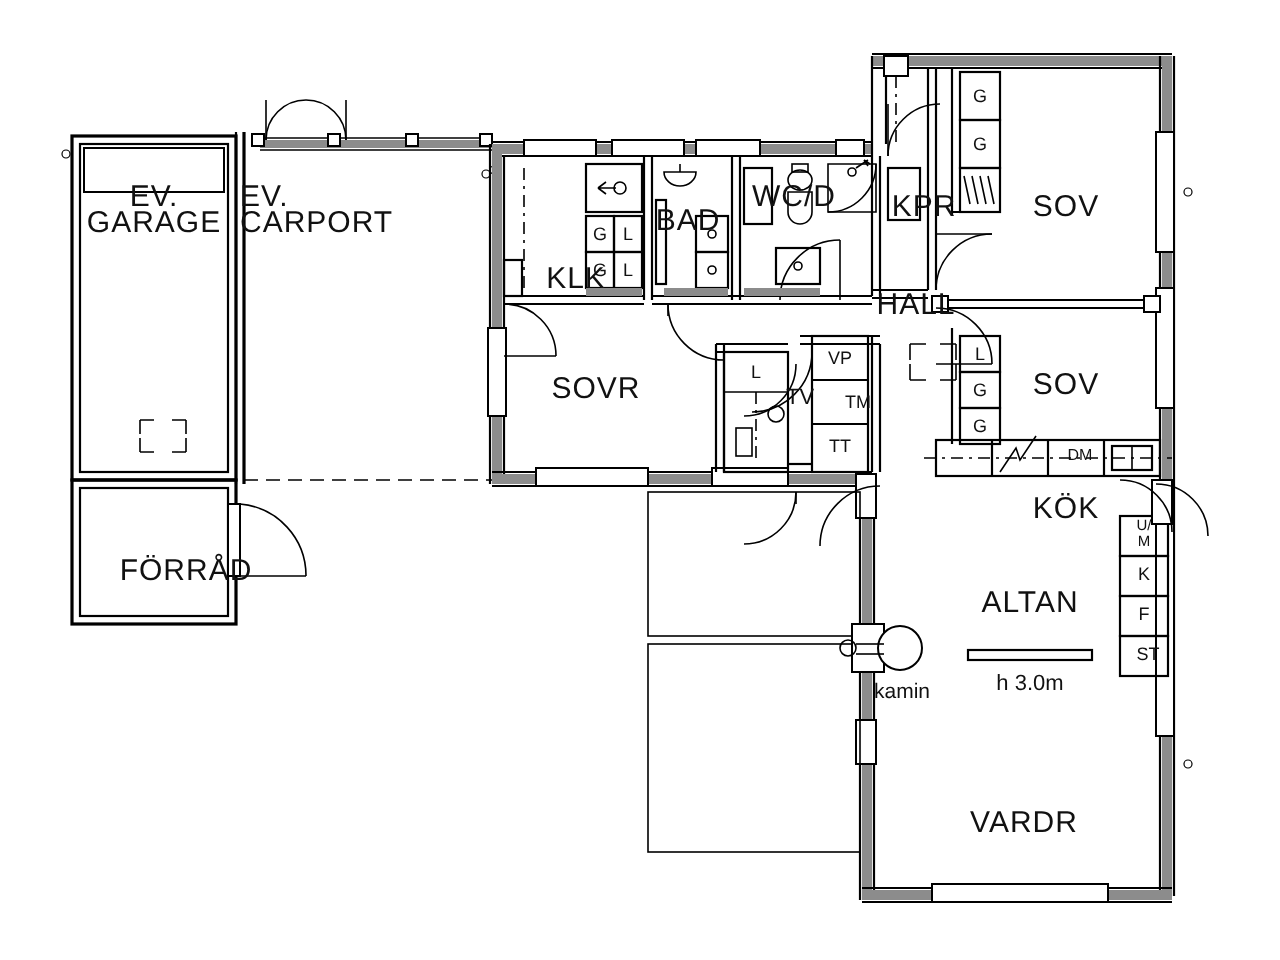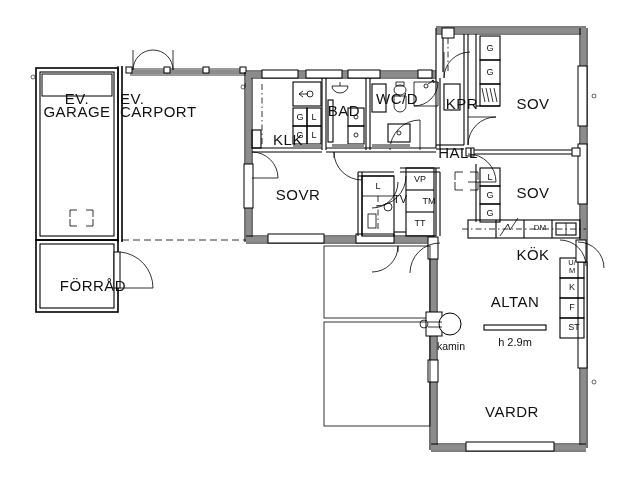--- a/index.html
+++ b/index.html
@@ -326,21 +326,21 @@
   <div class="lbl" style="left:440px; top:97px;  width:44px;">KPR</div>
   <div class="lbl" style="left:508px; top:97px;  width:50px;">SOV</div>
   <div class="lbl" style="left:432px; top:146px; width:52px;">HALL</div>
   <div class="lbl" style="left:508px; top:186px; width:50px;">SOV</div>
   <div class="lbl" style="left:268px; top:188px; width:60px;">SOVR</div>
   <div class="lbl" style="left:508px; top:248px; width:50px;">KÖK</div>
   <div class="lbl" style="left:480px; top:295px; width:70px;">ALTAN</div>
   <div class="lbl" style="left:477px; top:405px; width:70px;">VARDR</div>
 
   <div class="lbl kamin" style="left:437px; top:340px; width:46px; text-align:left;">kamin</div>
-  <div class="lbl sm" style="left:484px; top:336px; width:62px; font-size:11px;">h 2.9m</div>
+  <div class="lbl sm" style="left:484px; top:336px; width:62px; font-size:11px;">h 3.0m</div>
 
   <div class="lbl sm" style="left:293px; top:111px; width:14px;">G</div>
   <div class="lbl sm" style="left:293px; top:129px; width:14px;">G</div>
   <div class="lbl sm" style="left:307px; top:111px; width:14px;">L</div>
   <div class="lbl sm" style="left:307px; top:129px; width:14px;">L</div>
 
   <div class="lbl sm" style="left:480px; top:42px;  width:20px;">G</div>
   <div class="lbl sm" style="left:480px; top:66px;  width:20px;">G</div>
 
   <div class="lbl sm" style="left:480px; top:171px; width:20px;">L</div>

